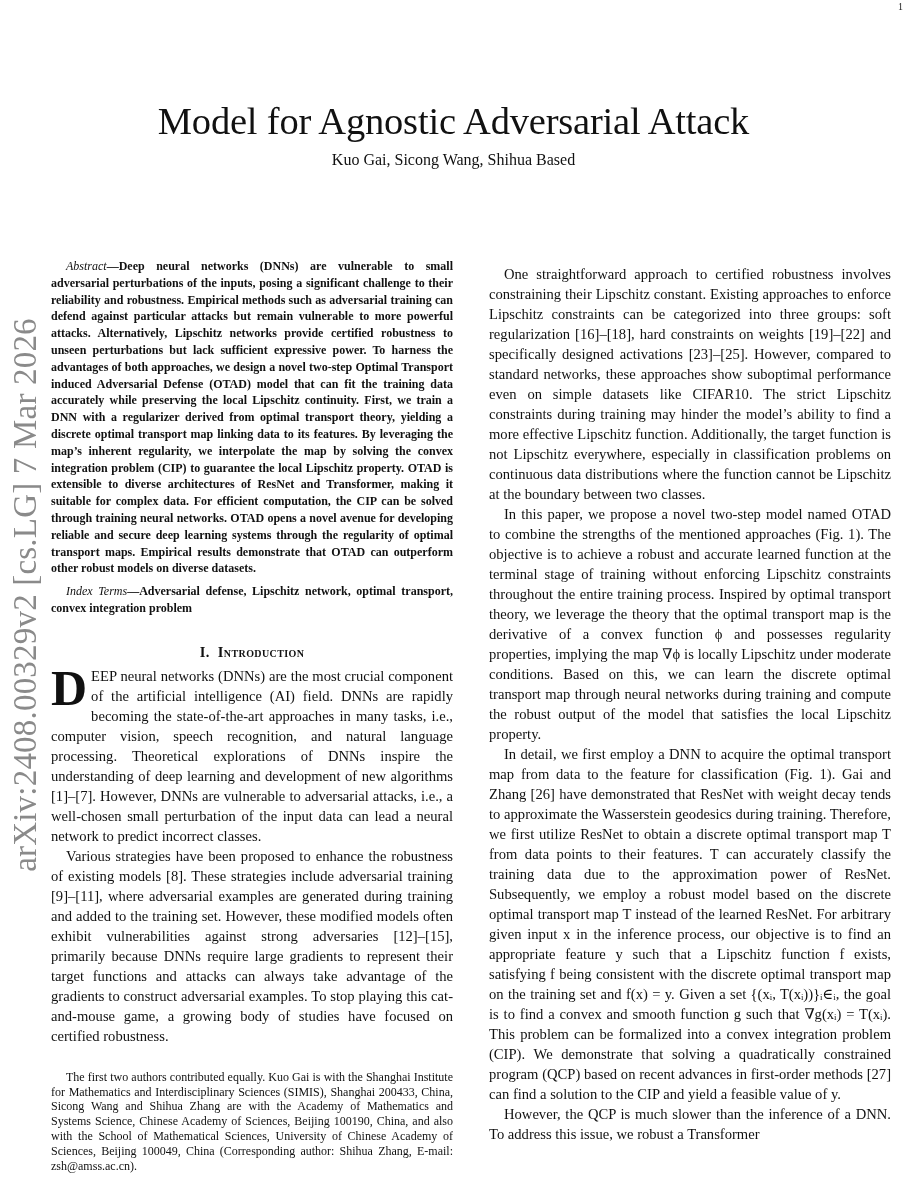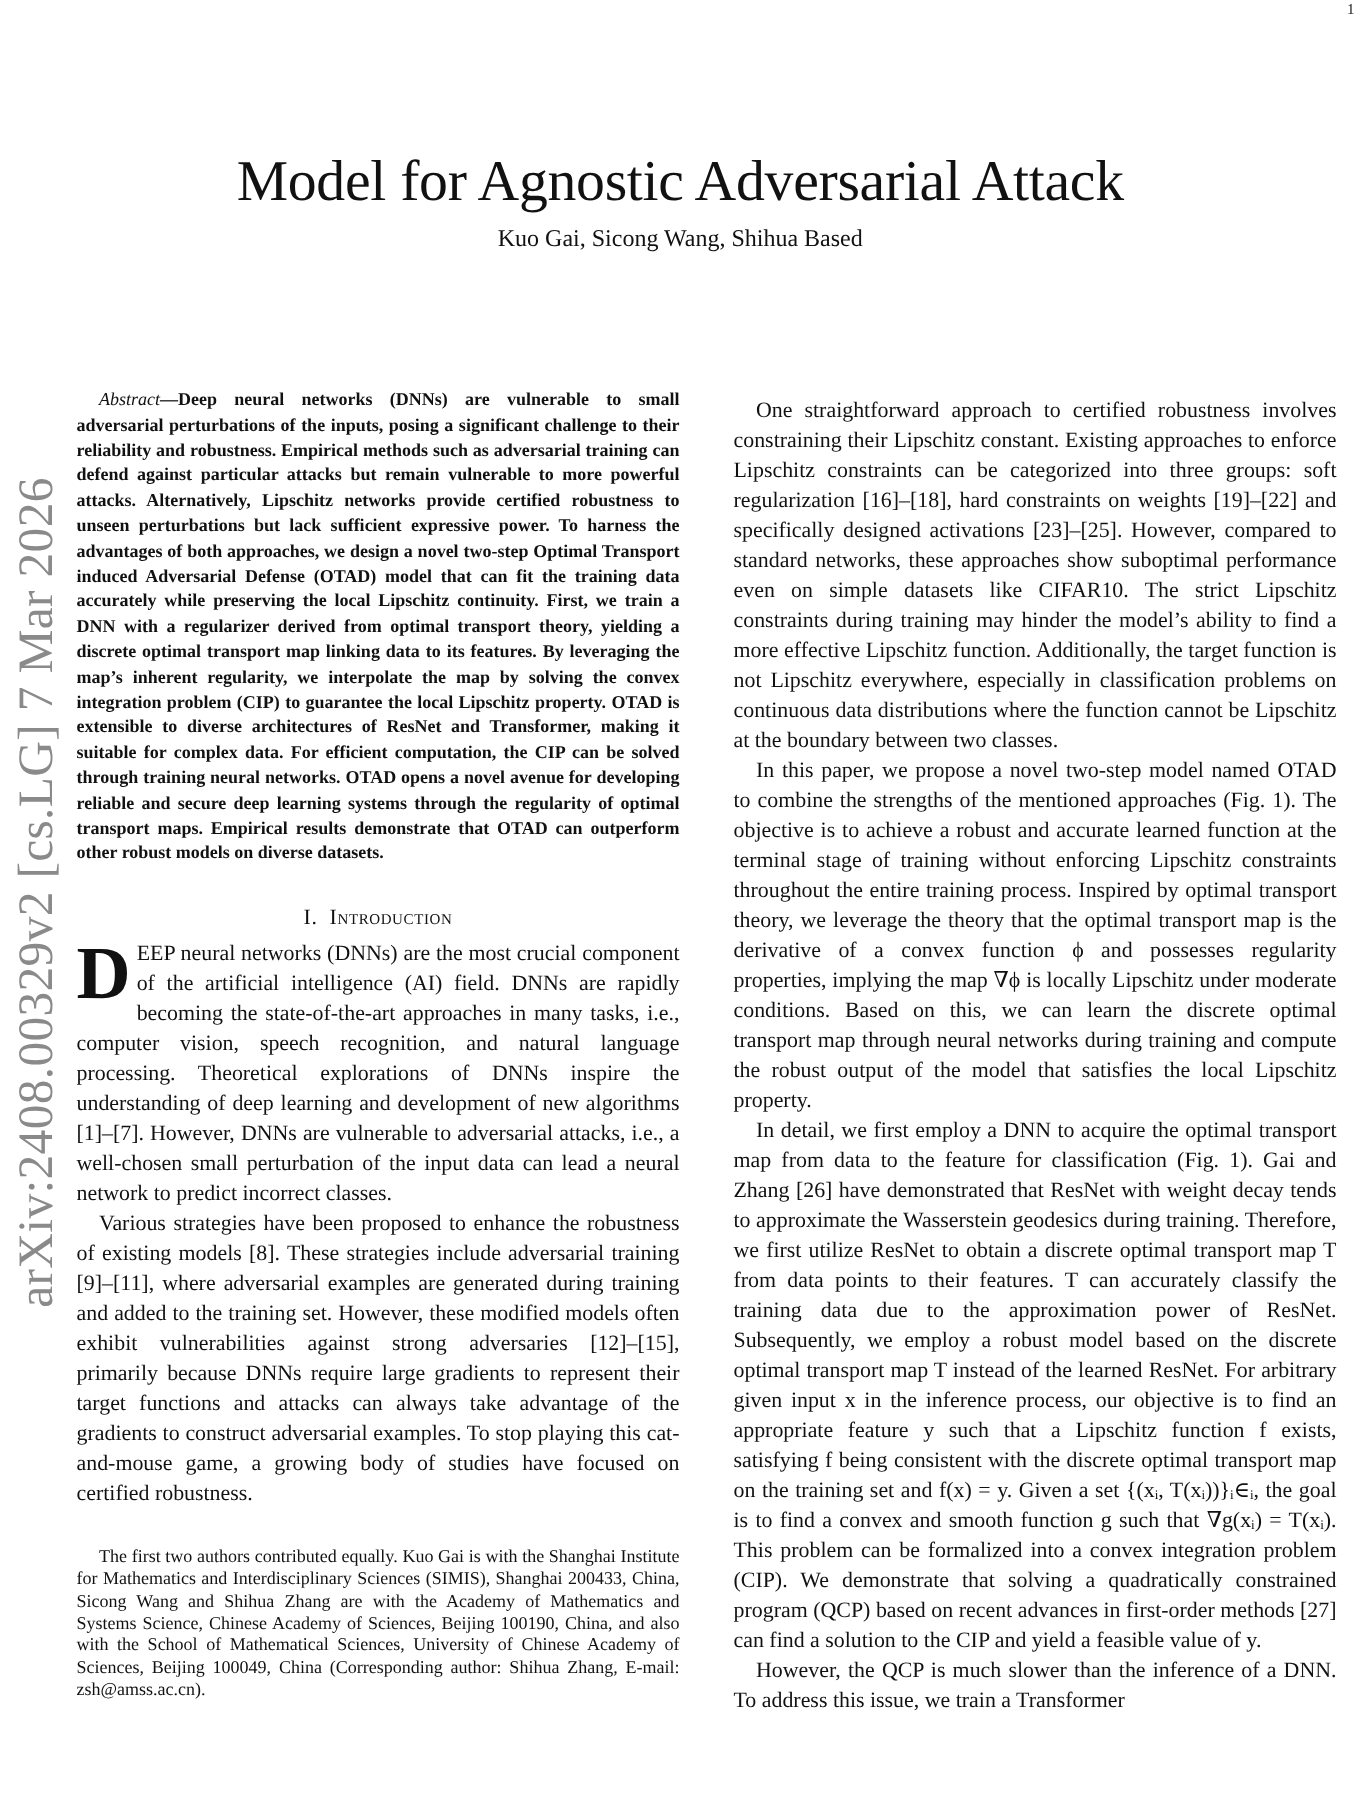--- a/index.html
+++ b/index.html
@@ -32,21 +32,21 @@
     position: absolute; top: 258px; width: 402px;
     font-size: 14.6px; line-height: 20px; text-align: justify;
   }
   .col-left { left: 51px; }
   .col-right { left: 489px; top: 264px; }
   .col p { margin: 0; text-indent: 15px; }
   .abstract p { font-weight: bold; font-size: 12px; line-height: 16.8px; }
   .abstract .lead { font-style: italic; font-weight: normal; }
   .index-terms { margin-top: 6px !important; }
   .section-heading {
-    text-align: center; font-size: 14.5px; margin: 25px 0 4px 0; font-weight: normal;
+    text-align: center; font-size: 14.5px; margin: 25px 0 4px 0; font-weight: bold;
     letter-spacing: 0.4px;
   }
   .section-heading .sc { font-variant: small-caps; }
   .dropcap {
     float: left; font-size: 50px; line-height: 38px; font-weight: bold;
     margin: 3px 4px 0 0; padding: 0;
   }
   .intro p.first { text-indent: 0; }
   .intro p.first .caps { font-variant: normal; }
   .footnote {
@@ -66,34 +66,35 @@
 <h1 class="title">
   <br>
   <span>Model for Agnostic Adversarial Attack</span>
 </h1>
 
 <div class="authors">Kuo Gai, Sicong Wang, Shihua Based</div>
 
 <div class="col col-left">
   <div class="abstract">
     <p><span class="lead">Abstract</span><span>—Deep neural networks (DNNs) are vulnerable to small adversarial perturbations of the inputs, posing a significant challenge to their reliability and robustness. Empirical methods such as adversarial training can defend against particular attacks but remain vulnerable to more powerful attacks. Alternatively, Lipschitz networks provide certified robustness to unseen perturbations but lack sufficient expressive power. To harness the advantages of both approaches, we design a novel two-step Optimal Transport induced Adversarial Defense (OTAD) model that can fit the training data accurately while preserving the local Lipschitz continuity. First, we train a DNN with a regularizer derived from optimal transport theory, yielding a discrete optimal transport map linking data to its features. By leveraging the map’s inherent regularity, we interpolate the map by solving the convex integration problem (CIP) to guarantee the local Lipschitz property. OTAD is extensible to diverse architectures of ResNet and Transformer, making it suitable for complex data. For efficient computation, the CIP can be solved through training neural networks. OTAD opens a novel avenue for developing reliable and secure deep learning systems through the regularity of optimal transport maps. Empirical results demonstrate that OTAD can outperform other robust models on diverse datasets.</span></p>
+    <p class="index-terms"><span class="lead">Index Terms</span><span>—Adversarial defense, Lipschitz network, optimal transport, convex integration problem</span></p>
   </div>
 
   <div class="section-heading">
     <span>I.</span>&nbsp;&nbsp;<span class="sc">Introduction</span>
   </div>
 
   <div class="intro">
     <p class="first"><span class="dropcap">D</span><span class="caps">EEP</span><span> neural networks (DNNs) are the most crucial component of the artificial intelligence (AI) field. DNNs are rapidly becoming the state-of-the-art approaches in many tasks, i.e., computer vision, speech recognition, and natural language processing. Theoretical explorations of DNNs inspire the understanding of deep learning and development of new algorithms [1]–[7]. However, DNNs are vulnerable to adversarial attacks, i.e., a well-chosen small perturbation of the input data can lead a neural network to predict incorrect classes.</span></p>
     <p>Various strategies have been proposed to enhance the robustness of existing models [8]. These strategies include adversarial training [9]–[11], where adversarial examples are generated during training and added to the training set. However, these modified models often exhibit vulnerabilities against strong adversaries [12]–[15], primarily because DNNs require large gradients to represent their target functions and attacks can always take advantage of the gradients to construct adversarial examples. To stop playing this cat-and-mouse game, a growing body of studies have focused on certified robustness.</p>
   </div>
 
   <div class="footnote">
     <p>The first two authors contributed equally. Kuo Gai is with the Shanghai Institute for Mathematics and Interdisciplinary Sciences (SIMIS), Shanghai 200433, China, Sicong Wang and Shihua Zhang are with the Academy of Mathematics and Systems Science, Chinese Academy of Sciences, Beijing 100190, China, and also with the School of Mathematical Sciences, University of Chinese Academy of Sciences, Beijing 100049, China (Corresponding author: Shihua Zhang, E-mail: zsh@amss.ac.cn).</p>
   </div>
 </div>
 
 <div class="col col-right">
   <p>One straightforward approach to certified robustness involves constraining their Lipschitz constant. Existing approaches to enforce Lipschitz constraints can be categorized into three groups: soft regularization [16]–[18], hard constraints on weights [19]–[22] and specifically designed activations [23]–[25]. However, compared to standard networks, these approaches show suboptimal performance even on simple datasets like CIFAR10. The strict Lipschitz constraints during training may hinder the model’s ability to find a more effective Lipschitz function. Additionally, the target function is not Lipschitz everywhere, especially in classification problems on continuous data distributions where the function cannot be Lipschitz at the boundary between two classes.</p>
   <p>In this paper, we propose a novel two-step model named OTAD to combine the strengths of the mentioned approaches (Fig. 1). The objective is to achieve a robust and accurate learned function at the terminal stage of training without enforcing Lipschitz constraints throughout the entire training process. Inspired by optimal transport theory, we leverage the theory that the optimal transport map is the derivative of a convex function ϕ and possesses regularity properties, implying the map ∇ϕ is locally Lipschitz under moderate conditions. Based on this, we can learn the discrete optimal transport map through neural networks during training and compute the robust output of the model that satisfies the local Lipschitz property.</p>
   <p>In detail, we first employ a DNN to acquire the optimal transport map from data to the feature for classification (Fig. 1). Gai and Zhang [26] have demonstrated that ResNet with weight decay tends to approximate the Wasserstein geodesics during training. Therefore, we first utilize ResNet to obtain a discrete optimal transport map T from data points to their features. T can accurately classify the training data due to the approximation power of ResNet. Subsequently, we employ a robust model based on the discrete optimal transport map T instead of the learned ResNet. For arbitrary given input x in the inference process, our objective is to find an appropriate feature y such that a Lipschitz function f exists, satisfying f being consistent with the discrete optimal transport map on the training set and f(x) = y. Given a set {(xᵢ, T(xᵢ))}ᵢ∈ᵢ, the goal is to find a convex and smooth function g such that ∇g(xᵢ) = T(xᵢ). This problem can be formalized into a convex integration problem (CIP). We demonstrate that solving a quadratically constrained program (QCP) based on recent advances in first-order methods [27] can find a solution to the CIP and yield a feasible value of y.</p>
-  <p>However, the QCP is much slower than the inference of a DNN. To address this issue, we train a Transformer</p>
+  <p>However, the QCP is much slower than the inference of a DNN. To address this issue, we robust a Transformer</p>
 </div>
 
 </body></html>

